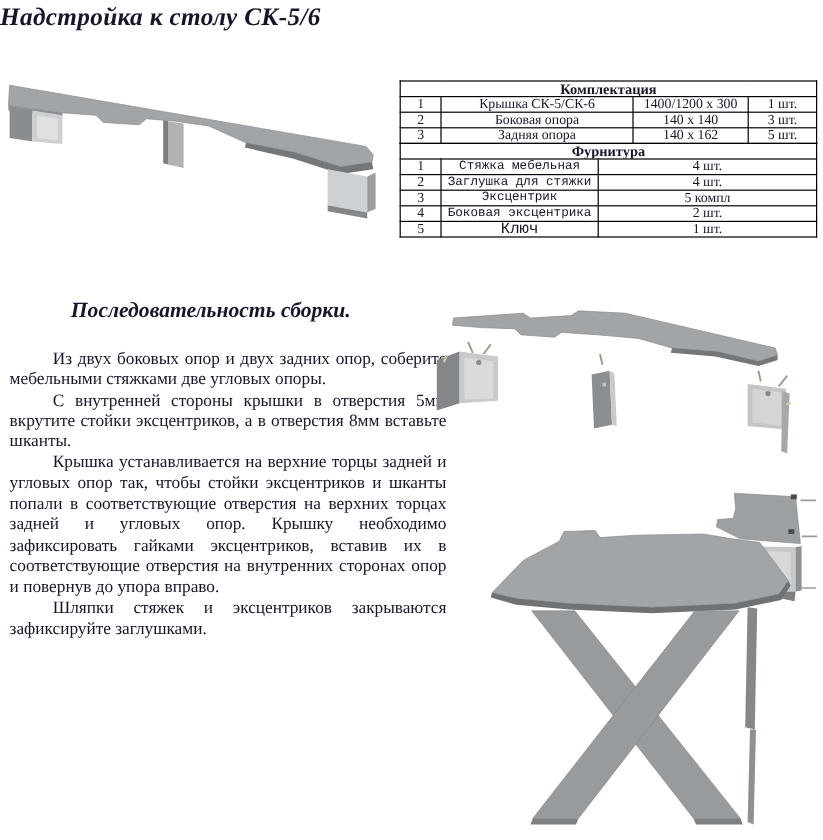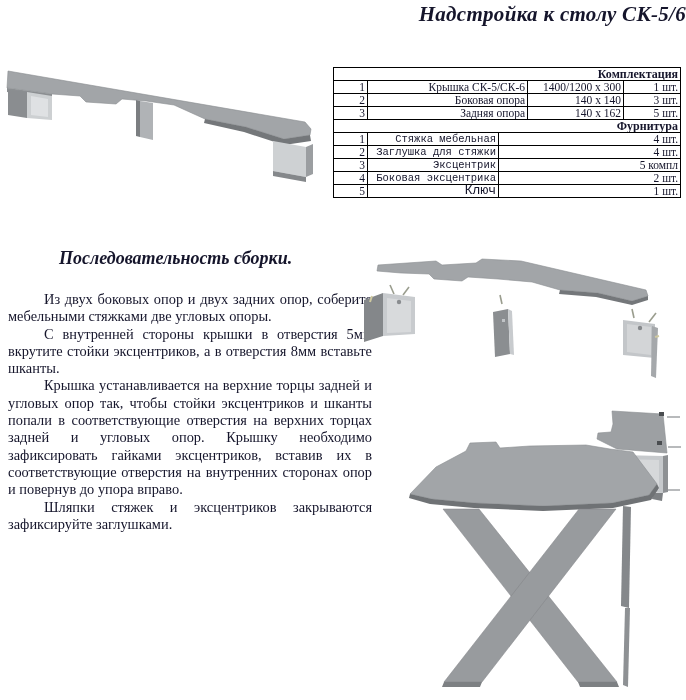--- a/index.html
+++ b/index.html
@@ -8,33 +8,33 @@
     --g-dark:#84878a; --g-edge:#707376;
   }
   html,body{margin:0;padding:0;background:var(--bg);}
   .page{
     position:relative; width:686px; height:700px; overflow:hidden;
     background:var(--bg); color:var(--text);
     font-family:"Liberation Serif", serif;
   }
   .title{
     position:absolute; top:2px; left:0; width:100%; margin:0;
-    text-align:right; font-size:21px; font-weight:bold; font-style:italic;
+    text-align:left; font-size:21px; font-weight:bold; font-style:italic;
     letter-spacing:.3px;
   }
   .fig{position:absolute; margin:0;}
   .fig svg{display:block; width:100%; height:100%;}
   .fig1{left:0; top:55px; width:332px; height:175px;}
   .fig2{left:346px; top:252px; width:340px; height:158px;}
   .fig3{left:380px; top:395px; width:306px; height:305px;}
 
   .tablewrap{position:absolute; left:333px; top:67px; width:348px;}
   .tablewrap table{border-collapse:collapse; width:100%; table-layout:fixed;}
   .tablewrap td,.tablewrap th{
-    border:1px solid var(--border); text-align:right; padding:0 2px;
+    border:1px solid var(--border); text-align:center; padding:0 2px;
     font-size:11.5px; height:12px; line-height:12px;
     overflow:hidden; white-space:nowrap;
   }
   .tablewrap th{font-weight:bold; font-size:12px;}
   .ftable{margin-top:-1px;}
   .ftable .c-name{font-family:"Liberation Mono", monospace; font-size:10.5px;}
   .ftable tr:last-child .c-name{font-family:Liberation Mono, monospace; font-size:13px;}
 
   .subhead{
     position:absolute; left:55px; top:244px; margin:4px;

